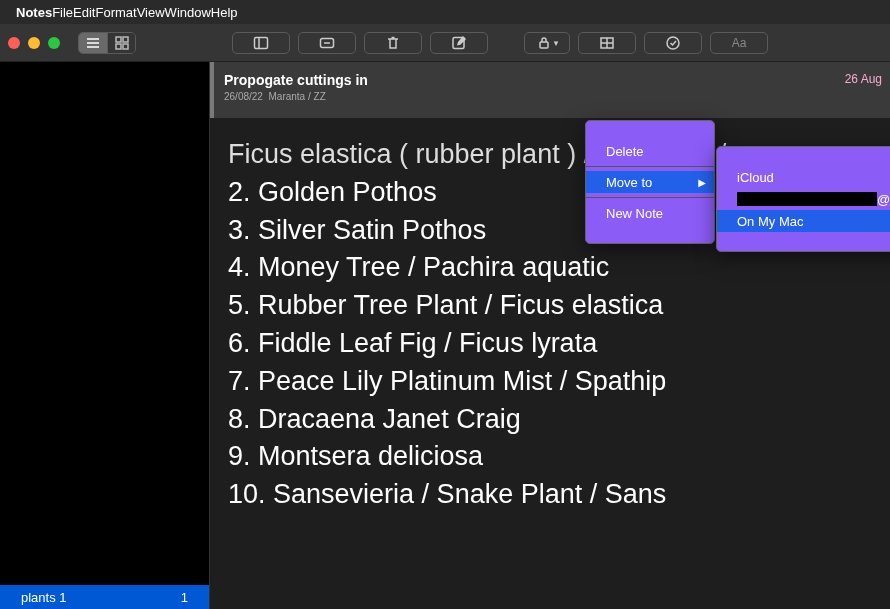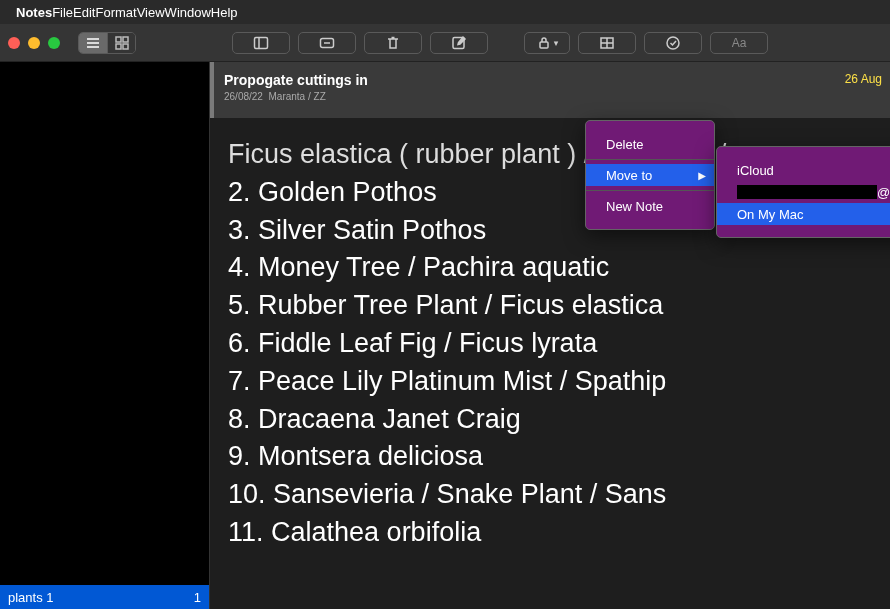--- a/index.html
+++ b/index.html
@@ -24,36 +24,36 @@
   .segbox .seg.active { background: #6a6a6a; color: #fff; }
   .segbox .seg + .seg { border-left: 1px solid #5a5a5a; }
 
   .tbtn { width: 58px; height: 22px; border: 1px solid #5a5a5a; border-radius: 5px; display: flex; align-items: center; justify-content: center; color: #ccc; background: #353535; }
   .tgap { flex: 0 0 20px; }
 
   
   .main { display: flex; height: calc(609px - 24px - 38px); }
   .sidebar { width: 210px; background: #000; display: flex; flex-direction: column; border-right: 1px solid #333; }
   .sidebar-fill { flex: 1; }
-  .folder { height: 24px; background: #0158d4; display: flex; align-items: center; justify-content: space-between; padding: 0 8px; font-size: 13px; }
+  .folder { height: 24px; background: #0158d4; display: flex; align-items: center; justify-content: space-between; padding: 0 21px; font-size: 13px; }
 
   .content { flex: 1; background: #1e1e1e; position: relative; overflow: hidden; }
 
   .note-header { background: #3a3a3a; padding: 10px 8px 10px 14px; position: relative; height: 56px; }
   .note-header::before { content: ""; position: absolute; left: 0; top: 0; bottom: 0; width: 4px; background: #7a7a7a; }
   .note-title { font-size: 14px; font-weight: 600; }
   .note-sub { font-size: 10px; color: #aaa; margin-top: 3px; }
-  .note-date { position: absolute; right: 8px; top: 10px; color: #fde047; font-size: 12px; }
+  .note-date { position: absolute; right: 8px; top: 10px; color: #f9a8d4; font-size: 12px; }
 
   .note-body { padding: 18px 10px 10px 18px; font-size: 27px; line-height: 1.4; white-space: nowrap; color: #fff; }
   .note-body div { margin: 0; }
   .note-body .first { color: #ddd; }
 
   
-  .menu { position: absolute; background: #701a75; border: 1px solid #646464; border-radius: 5px; padding: 12px 0; font-size: 13px; min-width: 130px; box-shadow: 0 6px 20px rgba(0,0,0,.5); }
+  .menu { position: absolute; background: #8b5cf6; border: 1px solid #646464; border-radius: 5px; padding: 19px 0; font-size: 13px; min-width: 130px; box-shadow: 0 6px 20px rgba(0,0,0,.5); }
   .menu .item { height: 22px; display: flex; align-items: center; padding: 0 20px 0 20px; position: relative; cursor: default; }
   .menu .item.hi { background: #2360ea; color: #fff; }
   .menu .item .chev { position: absolute; right: 8px; font-size: 10px; }
   .menu .sep { height: 1px; background: #555; margin: 4px 0; }
 
   .menu1 { top: 58px; left: 375px; }
   .menu2 { top: 84px; left: 506px; min-width: 300px; }
   .menu2 .item .blackbox { display:inline-block; width: 140px; height: 14px; background:#000; margin-right:0; }
 
   svg { width: 16px; height: 16px; stroke: currentColor; fill: none; stroke-width: 1.5; }
@@ -164,21 +164,20 @@
       <div class="first">Ficus elastica ( rubber plant ) / Begonias /   -</div>
       <div>2. Golden Pothos</div>
       <div>3. Silver Satin Pothos</div>
       <div>4. Money Tree / Pachira aquatic</div>
       <div>5. Rubber Tree Plant / Ficus elastica</div>
       <div>6. Fiddle Leaf Fig / Ficus lyrata</div>
       <div>7. Peace Lily Platinum Mist / Spathip</div>
       <div>8. Dracaena Janet Craig</div>
       <div>9. Montsera deliciosa</div>
       <div>10. Sansevieria / Snake Plant / Sans</div>
-      <div>11. Calathea orbifolia</div>
     </div>
 
     <div class="menu menu1">
       <div class="item">Delete</div>
       <div class="sep"></div>
       <div class="item hi">
         <span>Move to</span>
         <span class="chev">▶</span>
       </div>
       <div class="sep"></div>

